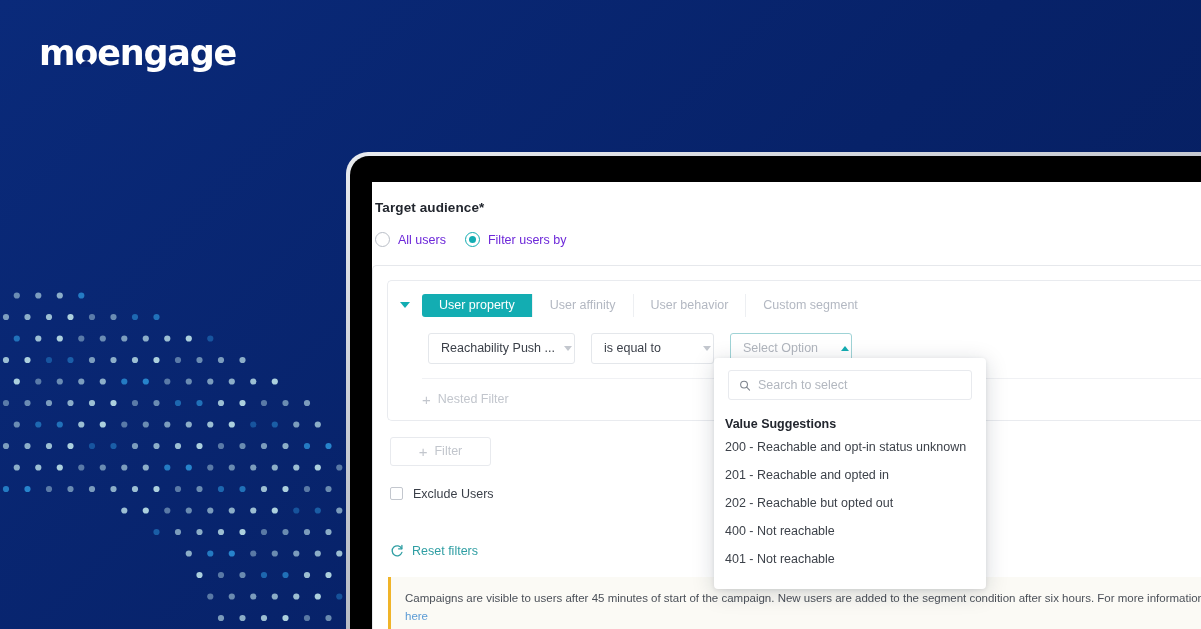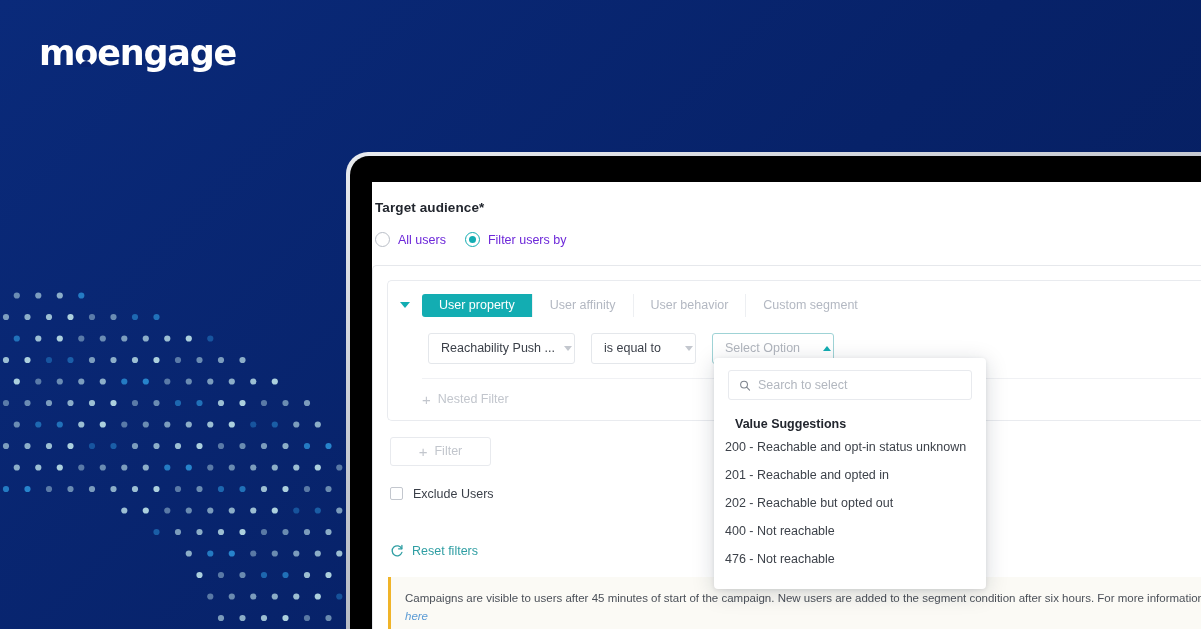--- a/index.html
+++ b/index.html
@@ -212,21 +212,21 @@
     display: flex;
     align-items: center;
     justify-content: space-between;
     padding: 0 2px 0 12px;
     font-size: 12.5px;
     color: #3a3f48;
     cursor: pointer;
     white-space: nowrap;
   }
   .sel-prop { width: 147px; }
-  .sel-op   { width: 105px; }
+  .sel-op   { width: 123px; }
   .sel-val  {
     width: 122px;
     border: 1px solid #9fd3d6;
     color: #b0b5bd;
   }
   .caret-dn {
     width: 0; height: 0;
     border-left: 4.5px solid transparent;
     border-right: 4.5px solid transparent;
     border-top: 5.5px solid #c3c7ce;
@@ -298,21 +298,21 @@
 
   .notice {
     margin: 19px -1px 0 1px;
     background: #fbfaf5;
     border-left: 3px solid #f0b429;
     padding: 12px 14px 13px 14px;
     font-size: 11.5px;
     line-height: 1.65;
     color: #4b5058;
   }
-  .notice a { color: #5b9bd5; text-decoration: none; cursor: pointer; font-style: italic; }
+  .notice a { color: #5b9bd5; text-decoration: none; cursor: pointer; }
 
   
   .dropdown {
     position: absolute;
     left: 714px;
     top: 358px;
     width: 272px;
     background: #ffffff;
     border-radius: 4px;
     box-shadow: 0 4px 22px rgba(20,28,50,.17), 0 1px 4px rgba(20,28,50,.10);
@@ -337,21 +337,21 @@
     font-family: "Liberation Sans", sans-serif;
     width: 100%;
     background: transparent;
   }
   .dd-search input::placeholder { color: #b2b7bf; }
 
   .dd-head {
     font-size: 12.5px;
     font-weight: 700;
     color: #22262e;
-    padding: 17px 14px 2px 21px;
+    padding: 17px 14px 2px 11px;
   }
   .dd-item {
     font-size: 12.5px;
     color: #3d424a;
     padding: 7px 14px 7px 11px;
     cursor: pointer;
     white-space: nowrap;
   }
 </style>
 </head>
@@ -664,16 +664,16 @@
       </svg>
       <input type="text" placeholder="Search to select" style="">
     </div>
 
     <div class="dd-head">Value Suggestions</div>
 
     <div class="dd-item">200 - Reachable and opt-in status unknown</div>
     <div class="dd-item">201 - Reachable and opted in</div>
     <div class="dd-item">202 - Reachable but opted out</div>
     <div class="dd-item">400 - Not reachable</div>
-    <div class="dd-item">476 - Not reachable</div>
+    <div class="dd-item">401 - Not reachable</div>
   </div>
 
 </div>
 
 </body></html>

